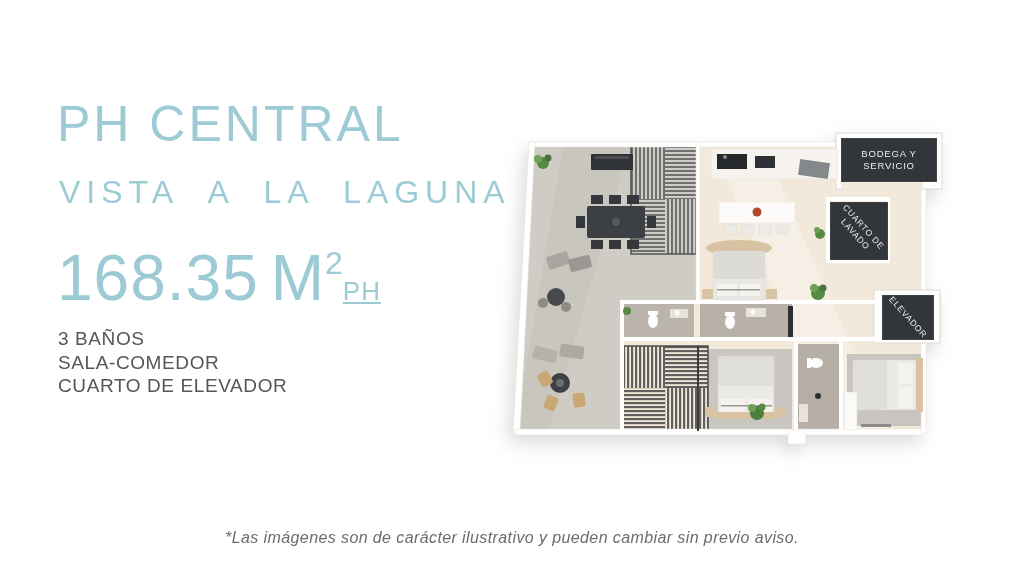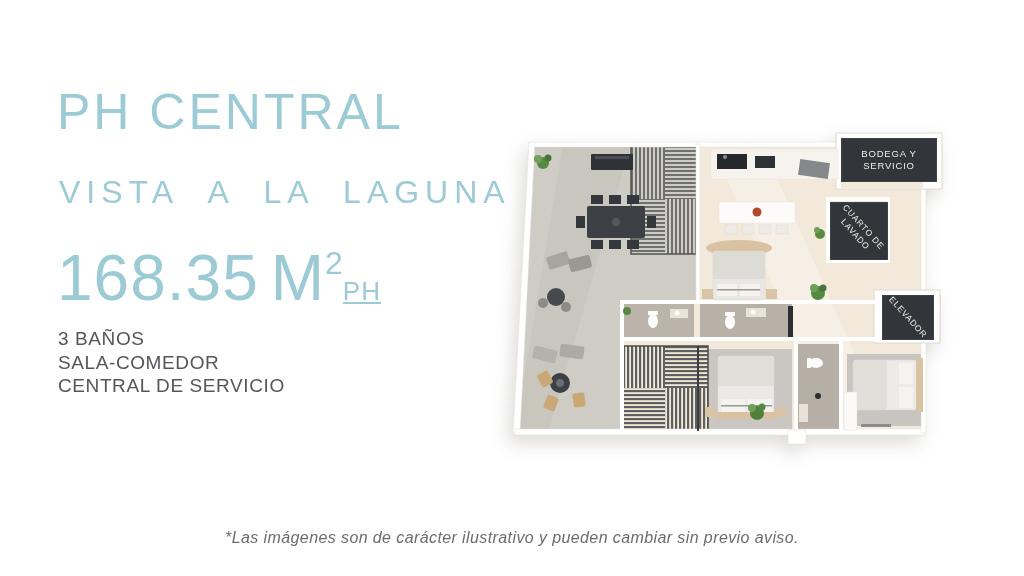--- a/index.html
+++ b/index.html
@@ -4,21 +4,21 @@
 <style>
   html,body{margin:0;padding:0;}
   body{
     width:1024px;height:576px;position:relative;overflow:hidden;
     background:#ffffff;
     font-family:"Liberation Sans", sans-serif;
   }
   
   .left-panel{position:absolute;left:57px;top:0;width:440px;}
   .title{
-    position:absolute;left:0;top:87px;margin:0;
+    position:absolute;left:0;top:99px;margin:0;
     font-size:50px;font-weight:400;line-height:1;
     letter-spacing:3px;color:#9DCBD5;white-space:nowrap;
   }
   .subtitle{
     position:absolute;left:2px;top:165px;margin:0;
     font-size:45px;font-weight:400;line-height:1;
     font-variant:small-caps;text-transform:lowercase;
     letter-spacing:6px;word-spacing:10px;color:#9DCBD5;white-space:nowrap;
   }
   .area{
@@ -57,21 +57,21 @@
 </head>
 <body>
 
 <div class="left-panel">
   <h1 class="title">PH CENTRAL</h1>
   <h2 class="subtitle">Vista a la Laguna</h2>
   <div class="area"><span>168.35</span><span class="unit">M</span><sup>2</sup><span class="ph">PH</span></div>
   <ul class="features">
     <li>3 BAÑOS</li>
     <li>SALA-COMEDOR</li>
-    <li>CENTRAL DE SERVICIO</li>
+    <li>CUARTO DE ELEVADOR</li>
   </ul>
 </div>
 
 <div class="floorplan">
   <svg width="462" height="400" viewBox="0 0 462 400">
     <defs>
       <pattern id="slatV" width="4" height="4" patternUnits="userSpaceOnUse">
         <rect x="0" y="0" width="2" height="4" fill="#6E716F"></rect>
       </pattern>
       <pattern id="slatH" width="4" height="4" patternUnits="userSpaceOnUse">

